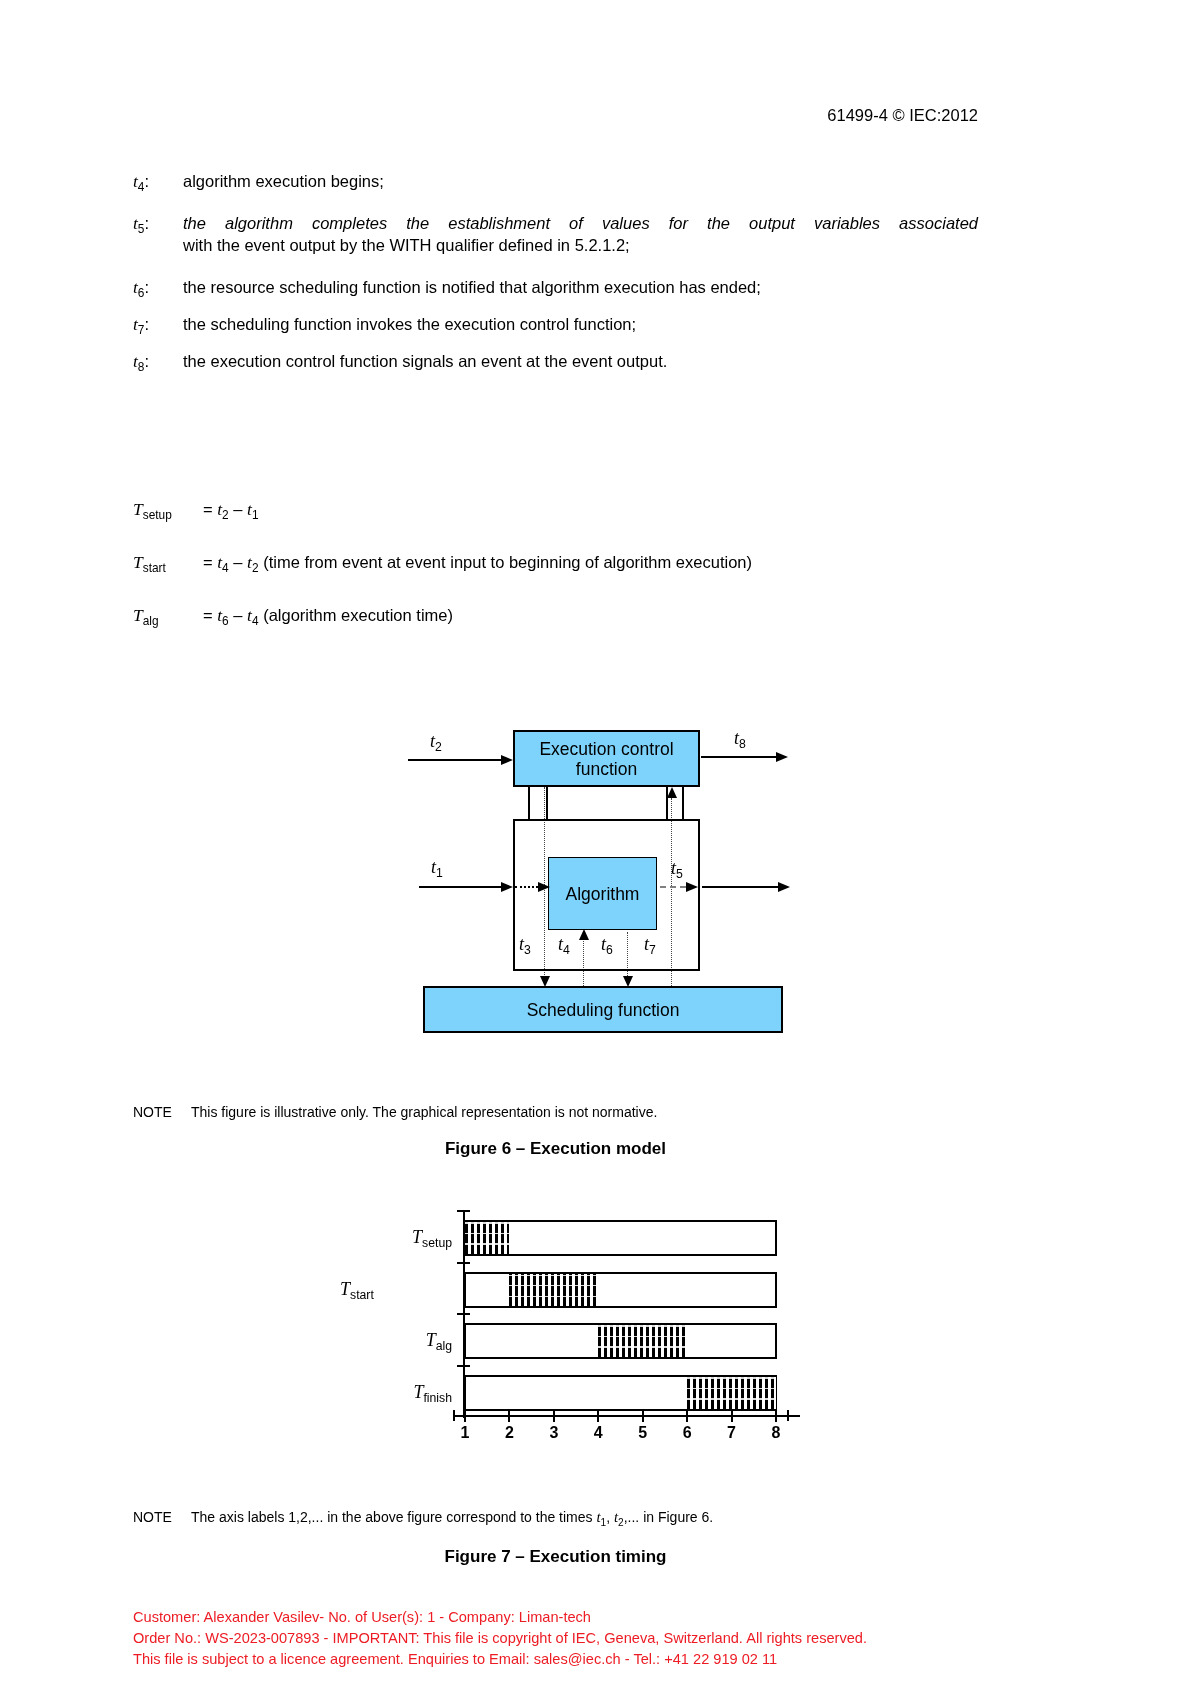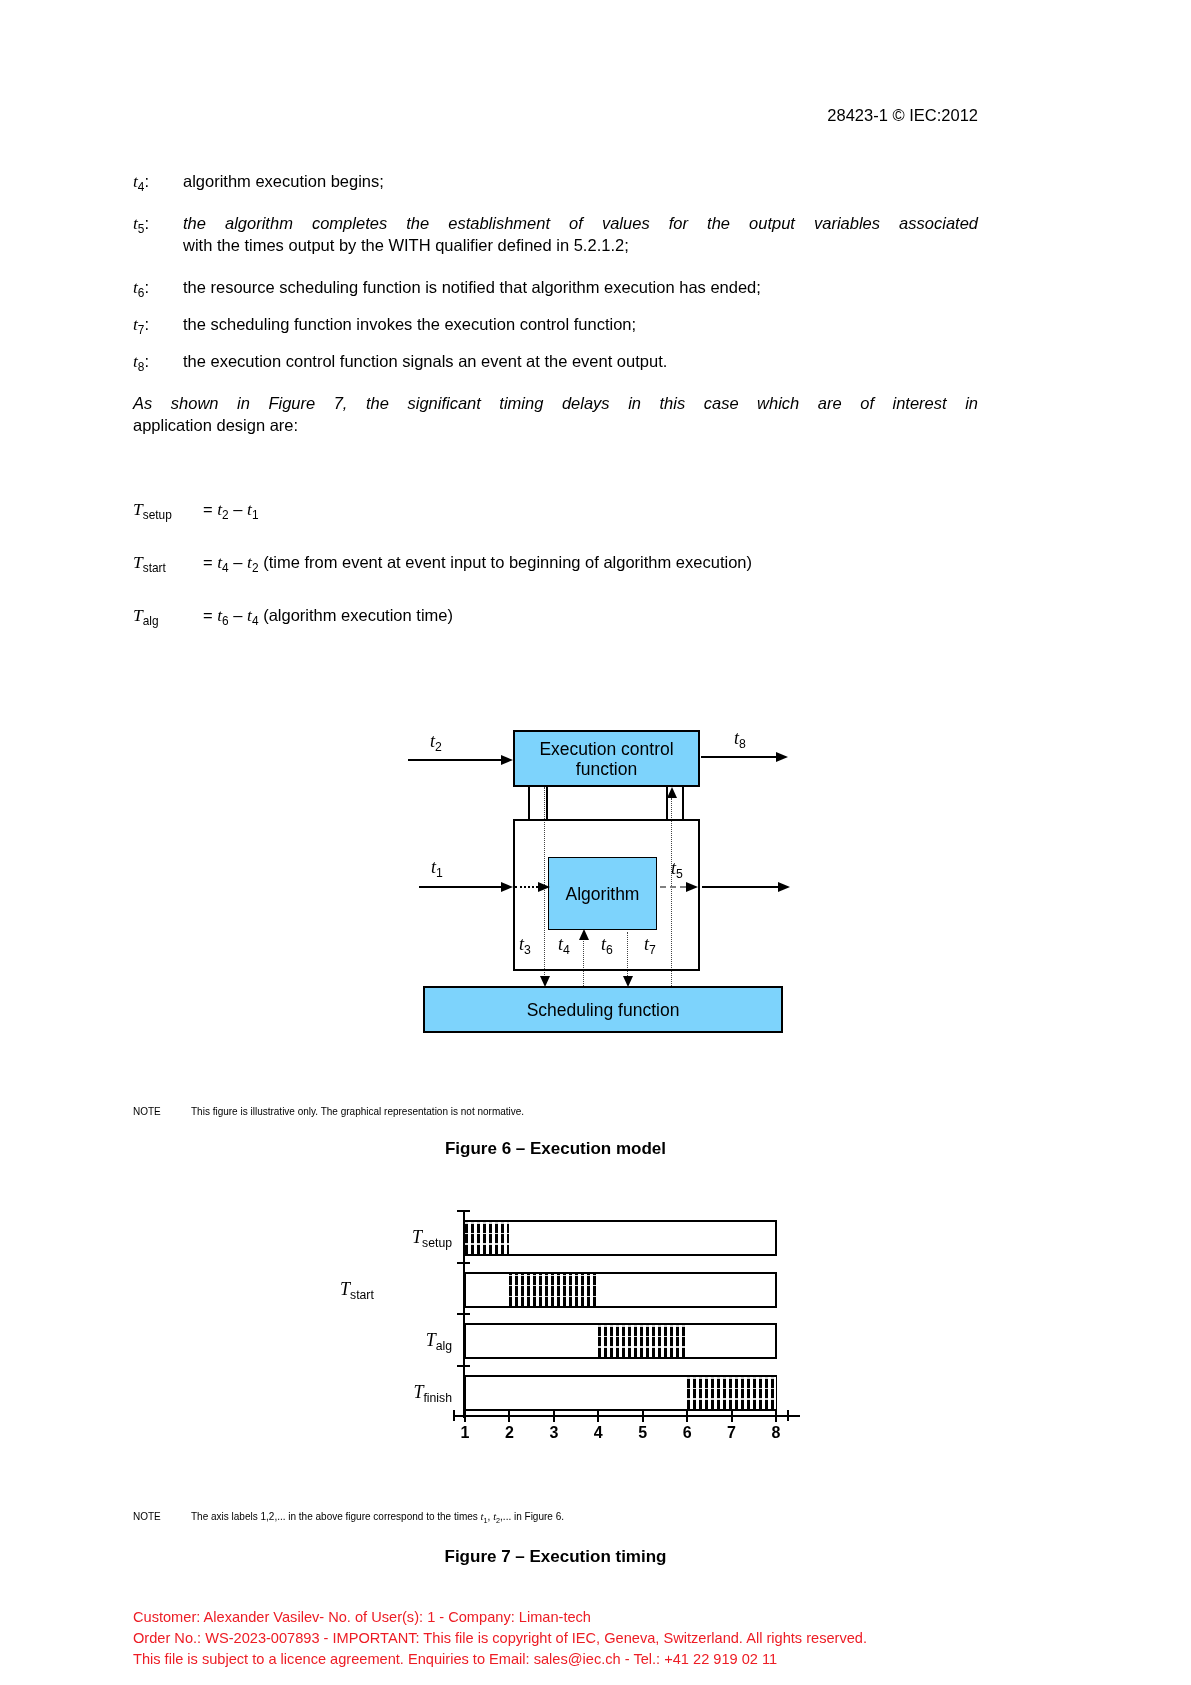--- a/index.html
+++ b/index.html
@@ -31,65 +31,61 @@
   .leg{position:absolute; border-left:2px solid #000; border-right:2px solid #000; box-sizing:border-box;}
   .hline{position:absolute; height:2px; background:#000;}
   .dotline-h{position:absolute; height:0; border-top:2px dotted #000;}
   .dashline-h{position:absolute; height:0; border-top:2px dashed #808080;}
   .dotline-v{position:absolute; width:0; border-left:1.7px dotted #444;}
   .ah-r{position:absolute; width:0; height:0; border-top:5px solid transparent; border-bottom:5px solid transparent; border-left:12px solid #000;}
   .ah-u{position:absolute; width:0; height:0; border-left:5px solid transparent; border-right:5px solid transparent; border-bottom:11px solid #000;}
   .ah-d{position:absolute; width:0; height:0; border-left:5px solid transparent; border-right:5px solid transparent; border-top:11px solid #000;}
   .tl{position:absolute; width:28px; text-align:left; font-size:17px;}
   
-  .note-row{position:absolute; left:133px; width:845px; font-size:10px; line-height:18px;}
+  .note-row{position:absolute; left:133px; width:845px; font-size:14px; line-height:18px;}
   .note-label{display:inline-block; width:58px;}
   .caption{position:absolute; left:133px; width:845px; text-align:center; font-weight:bold; font-size:17px;}
   .c-hatch{position:absolute; top:0; bottom:0;
      background:repeating-linear-gradient(90deg,#000 0 3.4px,#fff 3.4px 6px),
                 repeating-linear-gradient(0deg,rgba(255,255,255,0) 0 9px,rgba(255,255,255,.85) 9px 10.5px);
      background-blend-mode:lighten;}
   
   .footer{position:absolute; left:133px; top:1607px; font-size:14.6px; line-height:21px;}
 </style>
 </head>
 <body>
 
 <div class="page">
 
-  <div class="doc-ref">28423-1 © IEC:2012</div>
+  <div class="doc-ref">61499-4 © IEC:2012</div>
 
   <div class="def-row" style="top:170px">
     <span class="def-term"><i class="v">t</i><sub>4</sub><span>:</span></span>
     <span class="def-text">algorithm execution begins;</span>
   </div>
   <div class="def-row" style="top:212px">
     <span class="def-term"><i class="v">t</i><sub>5</sub><span>:</span></span>
     <span class="def-text">
         <span class="jline">the algorithm completes the establishment of values for the output variables associated</span>
-        <span class="line">with the times output by the WITH qualifier defined in 5.2.1.2;</span>
+        <span class="line">with the event output by the WITH qualifier defined in 5.2.1.2;</span>
       </span>
   </div>
   <div class="def-row" style="top:276px">
     <span class="def-term"><i class="v">t</i><sub>6</sub><span>:</span></span>
     <span class="def-text">the resource scheduling function is notified that algorithm execution has ended;</span>
   </div>
   <div class="def-row" style="top:313px">
     <span class="def-term"><i class="v">t</i><sub>7</sub><span>:</span></span>
     <span class="def-text">the scheduling function invokes the execution control function;</span>
   </div>
   <div class="def-row" style="top:350px">
     <span class="def-term"><i class="v">t</i><sub>8</sub><span>:</span></span>
     <span class="def-text">the execution control function signals an event at the event output.</span>
   </div>
 
-  <div class="para" style="top:392px">
-    <span class="jline">As shown in Figure 7, the significant timing delays in this case which are of interest in</span>
-    <span class="line">application design are:</span>
-  </div>
 
   <div class="formula-row" style="top:499px">
     <span class="f-lhs"><i class="v">T</i><sub>setup</sub></span><span><span>=</span> <i class="v">t</i><sub>2</sub> <span>–</span> <i class="v">t</i><sub>1</sub> <span></span></span>
   </div>
   <div class="formula-row" style="top:552px">
     <span class="f-lhs"><i class="v">T</i><sub>start</sub></span><span><span>=</span> <i class="v">t</i><sub>4</sub> <span>–</span> <i class="v">t</i><sub>2</sub> <span>(time from event at event input to beginning of algorithm execution)</span></span>
   </div>
   <div class="formula-row" style="top:605px">
     <span class="f-lhs"><i class="v">T</i><sub>alg</sub></span><span><span>=</span> <i class="v">t</i><sub>6</sub> <span>–</span> <i class="v">t</i><sub>4</sub> <span>(algorithm execution time)</span></span>
   </div>

